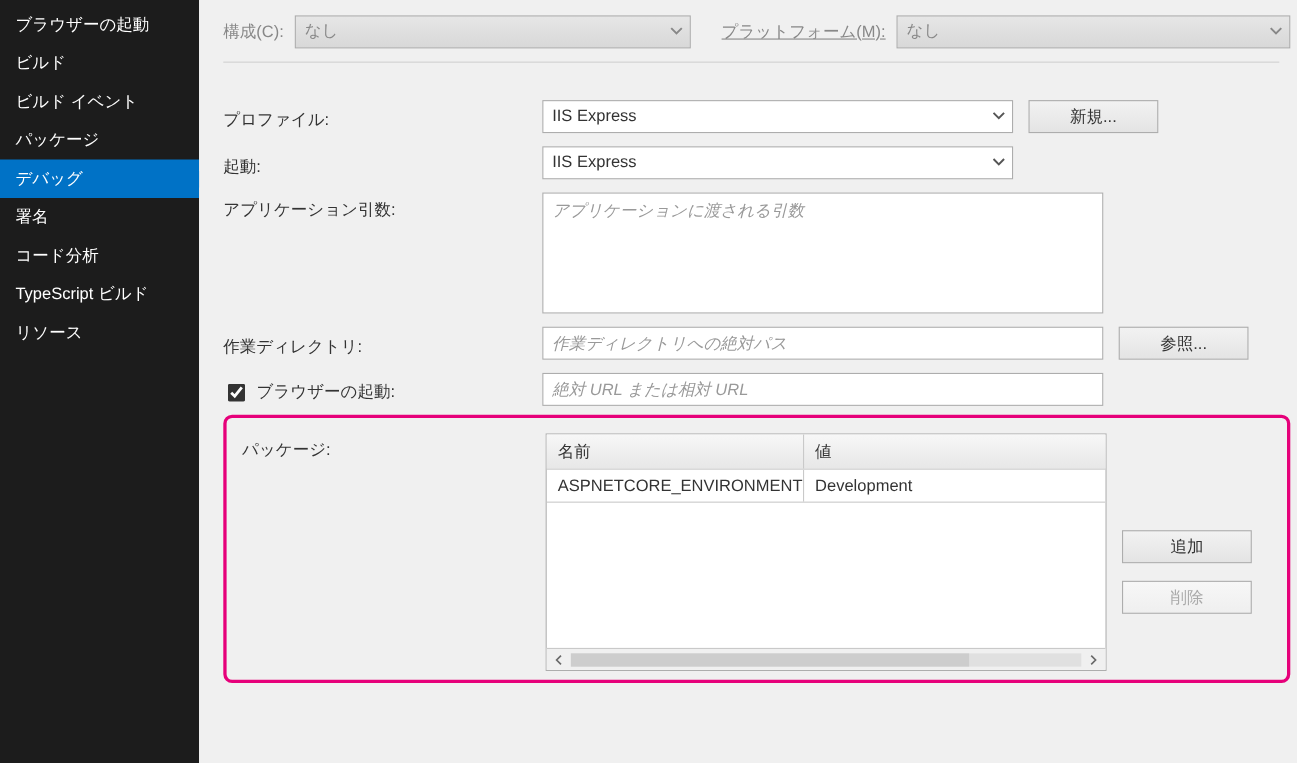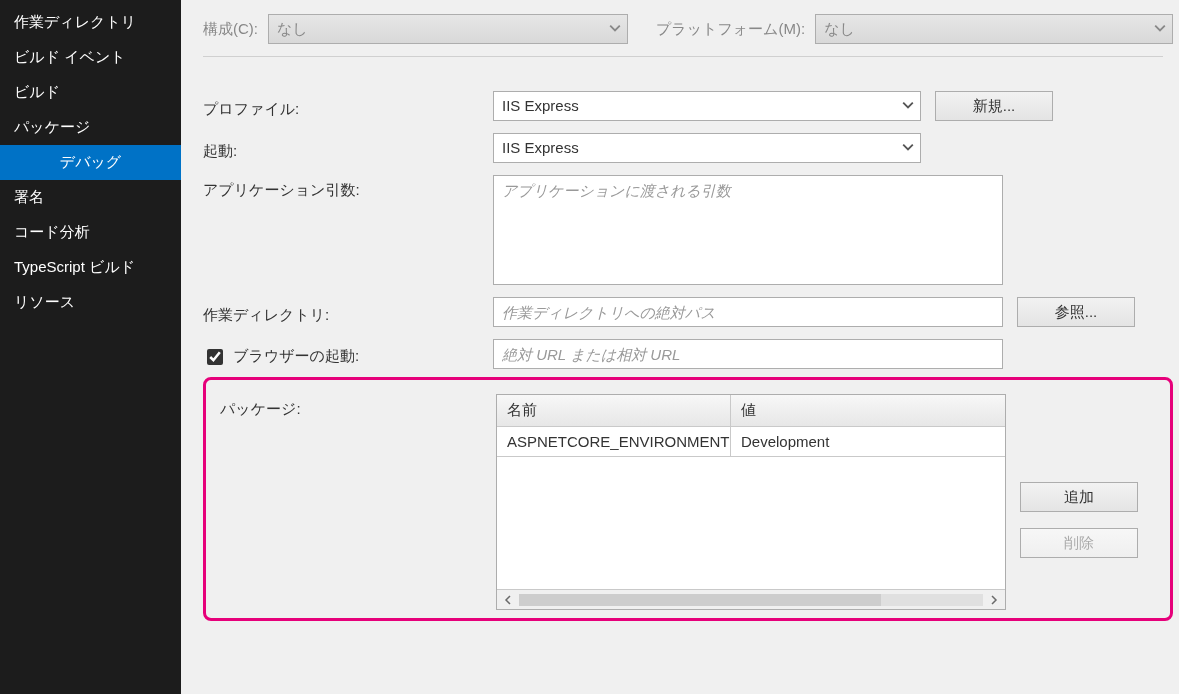--- a/index.html
+++ b/index.html
@@ -2,21 +2,21 @@
 <html><head>
 <meta charset="utf-8">
 <style>
   * { box-sizing: border-box; font-family: "Yu Gothic UI", "Meiryo", sans-serif; }
   body { margin: 0; padding: 0; width: 1179px; height: 694px; background: #f0f0f0; overflow: hidden; font-size: 15px; }
   .root { display: flex; width: 100%; height: 100%; }
 
   
   .sidebar { width: 181px; background: #1c1c1c; color: #fff; padding-top: 5px; }
   .sidebar-item { padding: 8px 14px; cursor: pointer; font-size: 15px; position: relative; }
-  .sidebar-item.active { background: #0072c6; text-align: center; }
+  .sidebar-item.active { background: #0072c6; }
   .sidebar-item.active::after {
     content: ""; position: absolute; right: -8px; top: 50%; transform: translateY(-50%);
     border-top: 8px solid transparent; border-bottom: 8px solid transparent; border-left: 8px solid #0072c6;
   }
 
   
   .main { flex: 1; background: #f0f0f0; padding: 14px 0 0 22px; color: #333; position: relative; }
 
   .row { display: flex; align-items: center; margin-bottom: 12px; }
   .row.top { align-items: flex-start; }
@@ -85,42 +85,42 @@
   .env-btns { display: flex; flex-direction: column; gap: 16px; margin-top: 36px; }
 
   svg.chev { width: 12px; height: 12px; }
 </style>
 </head>
 <body>
 
 <div class="root">
 
   <div class="sidebar">
-    <div class="sidebar-item"><span>作業ディレクトリ</span></div>
+    <div class="sidebar-item"><span>ブラウザーの起動</span></div>
+    <div class="sidebar-item"><span>ビルド</span></div>
     <div class="sidebar-item"><span>ビルド イベント</span></div>
-    <div class="sidebar-item"><span>ビルド</span></div>
     <div class="sidebar-item"><span>パッケージ</span></div>
     <div class="sidebar-item active"><span>デバッグ</span></div>
     <div class="sidebar-item"><span>署名</span></div>
     <div class="sidebar-item"><span>コード分析</span></div>
     <div class="sidebar-item"><span>TypeScript ビルド</span></div>
     <div class="sidebar-item"><span>リソース</span></div>
   </div>
 
   <div class="main">
 
     <div class="config-row">
       <span class="lbl">構成(C):</span>
       <div class="dd-disabled" style="width:360px;">
         <span>なし</span>
         <svg class="chev" viewBox="0 0 10 10">
             <path d="M1 3 L5 7 L9 3" fill="none" stroke="#888" stroke-width="1.5"></path>
           </svg>
       </div>
-      <span class="lbl" style="margin-left:18px;">プラットフォーム(M):</span>
+      <span class="lbl" style="margin-left:18px;text-decoration:underline;">プラットフォーム(M):</span>
       <div class="dd-disabled" style="width:358px;">
         <span>なし</span>
         <svg class="chev" viewBox="0 0 10 10">
             <path d="M1 3 L5 7 L9 3" fill="none" stroke="#888" stroke-width="1.5"></path>
           </svg>
       </div>
     </div>
 
     <div class="separator"></div>
 

